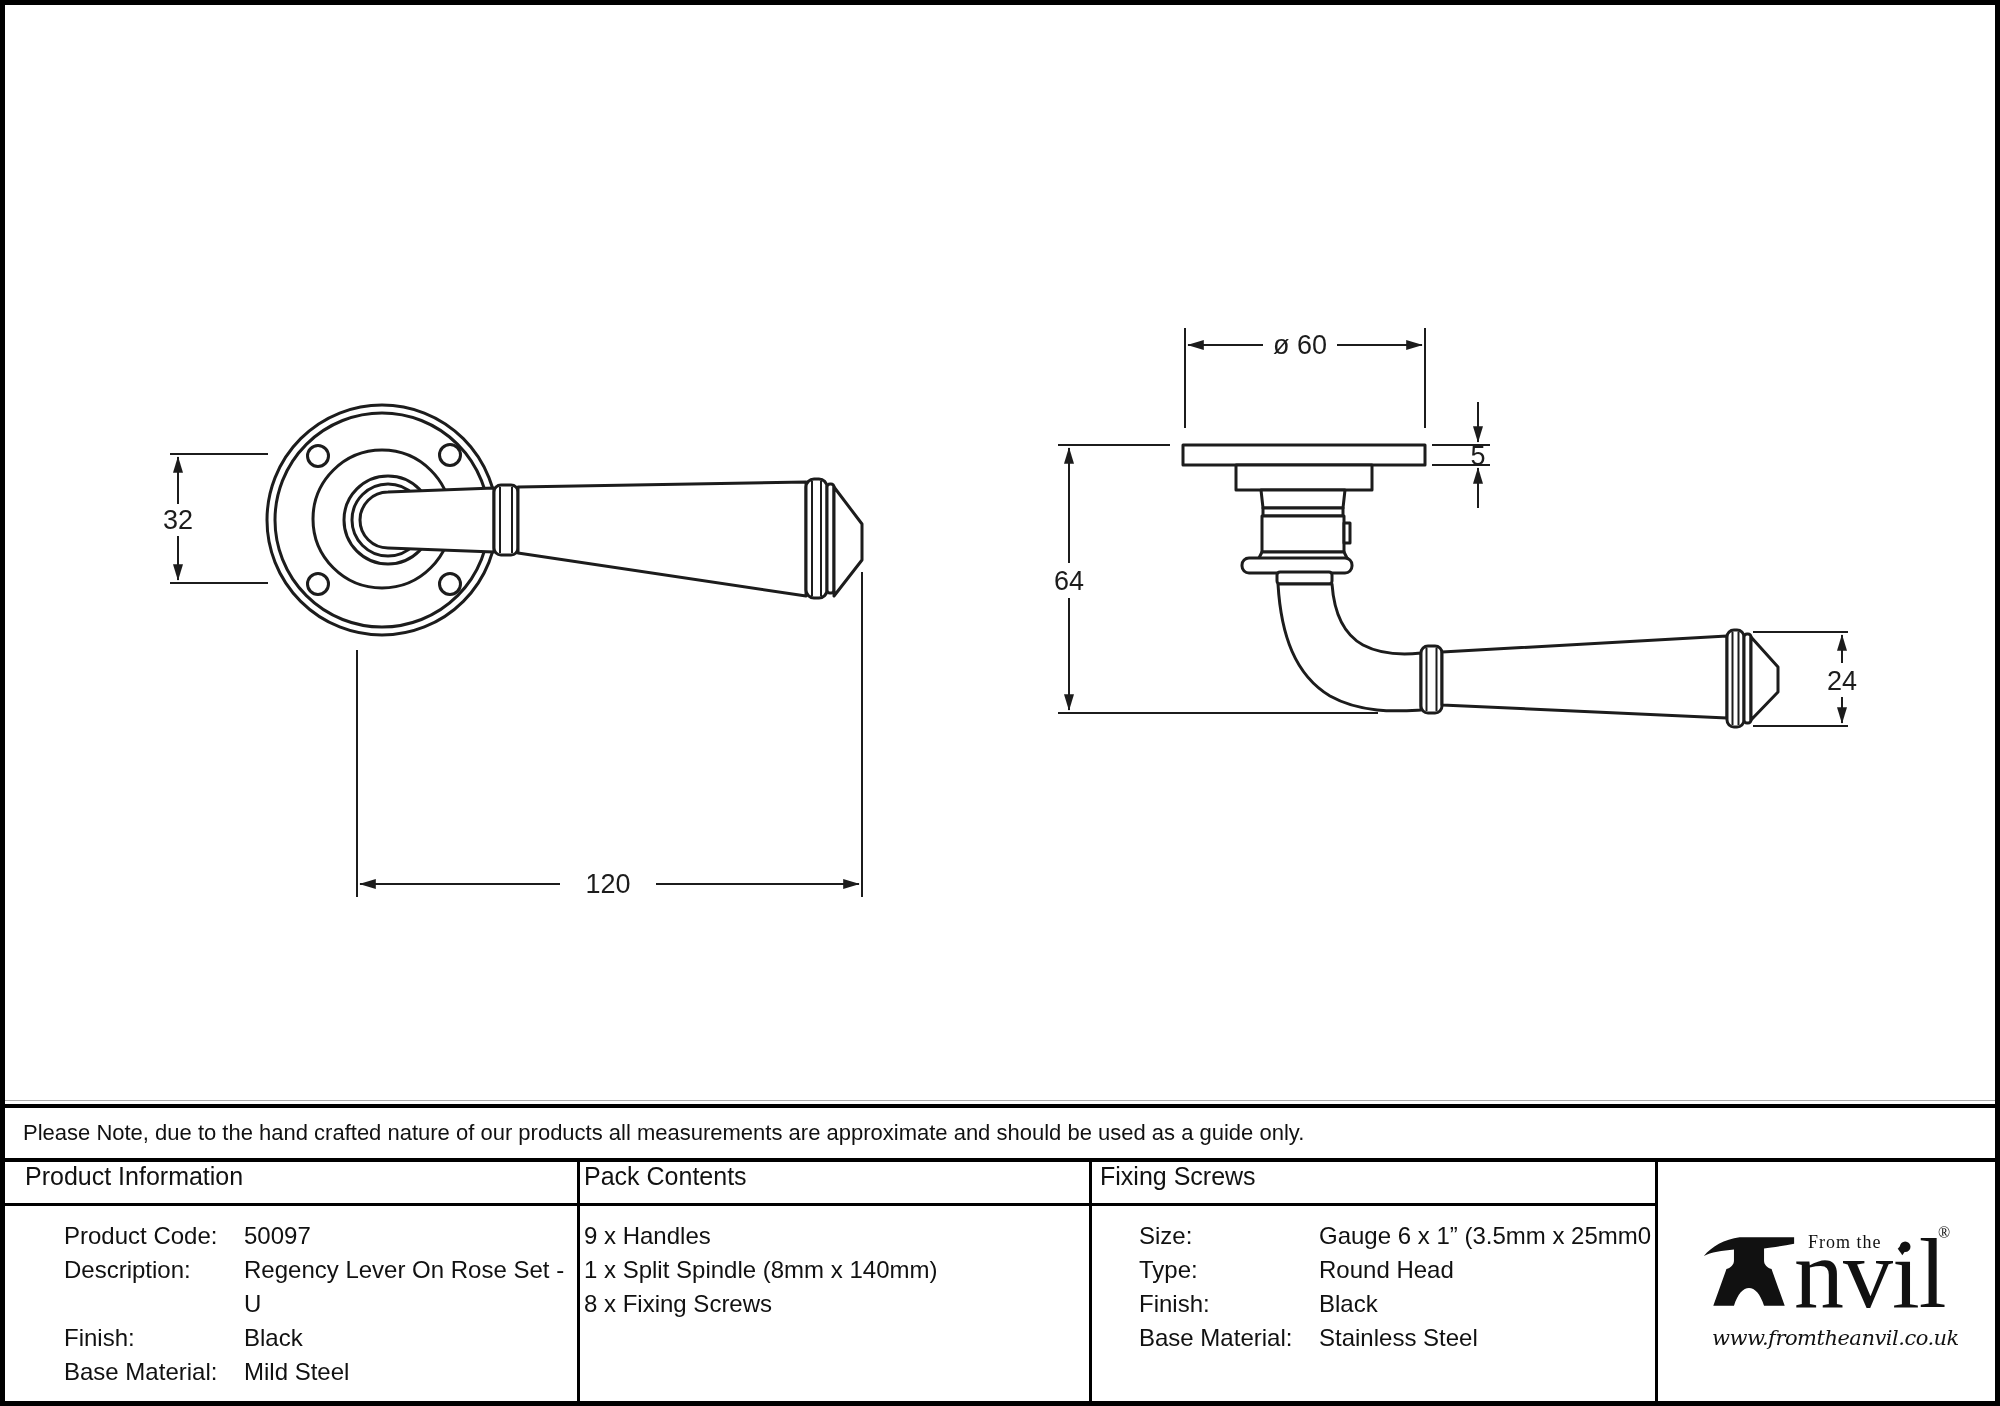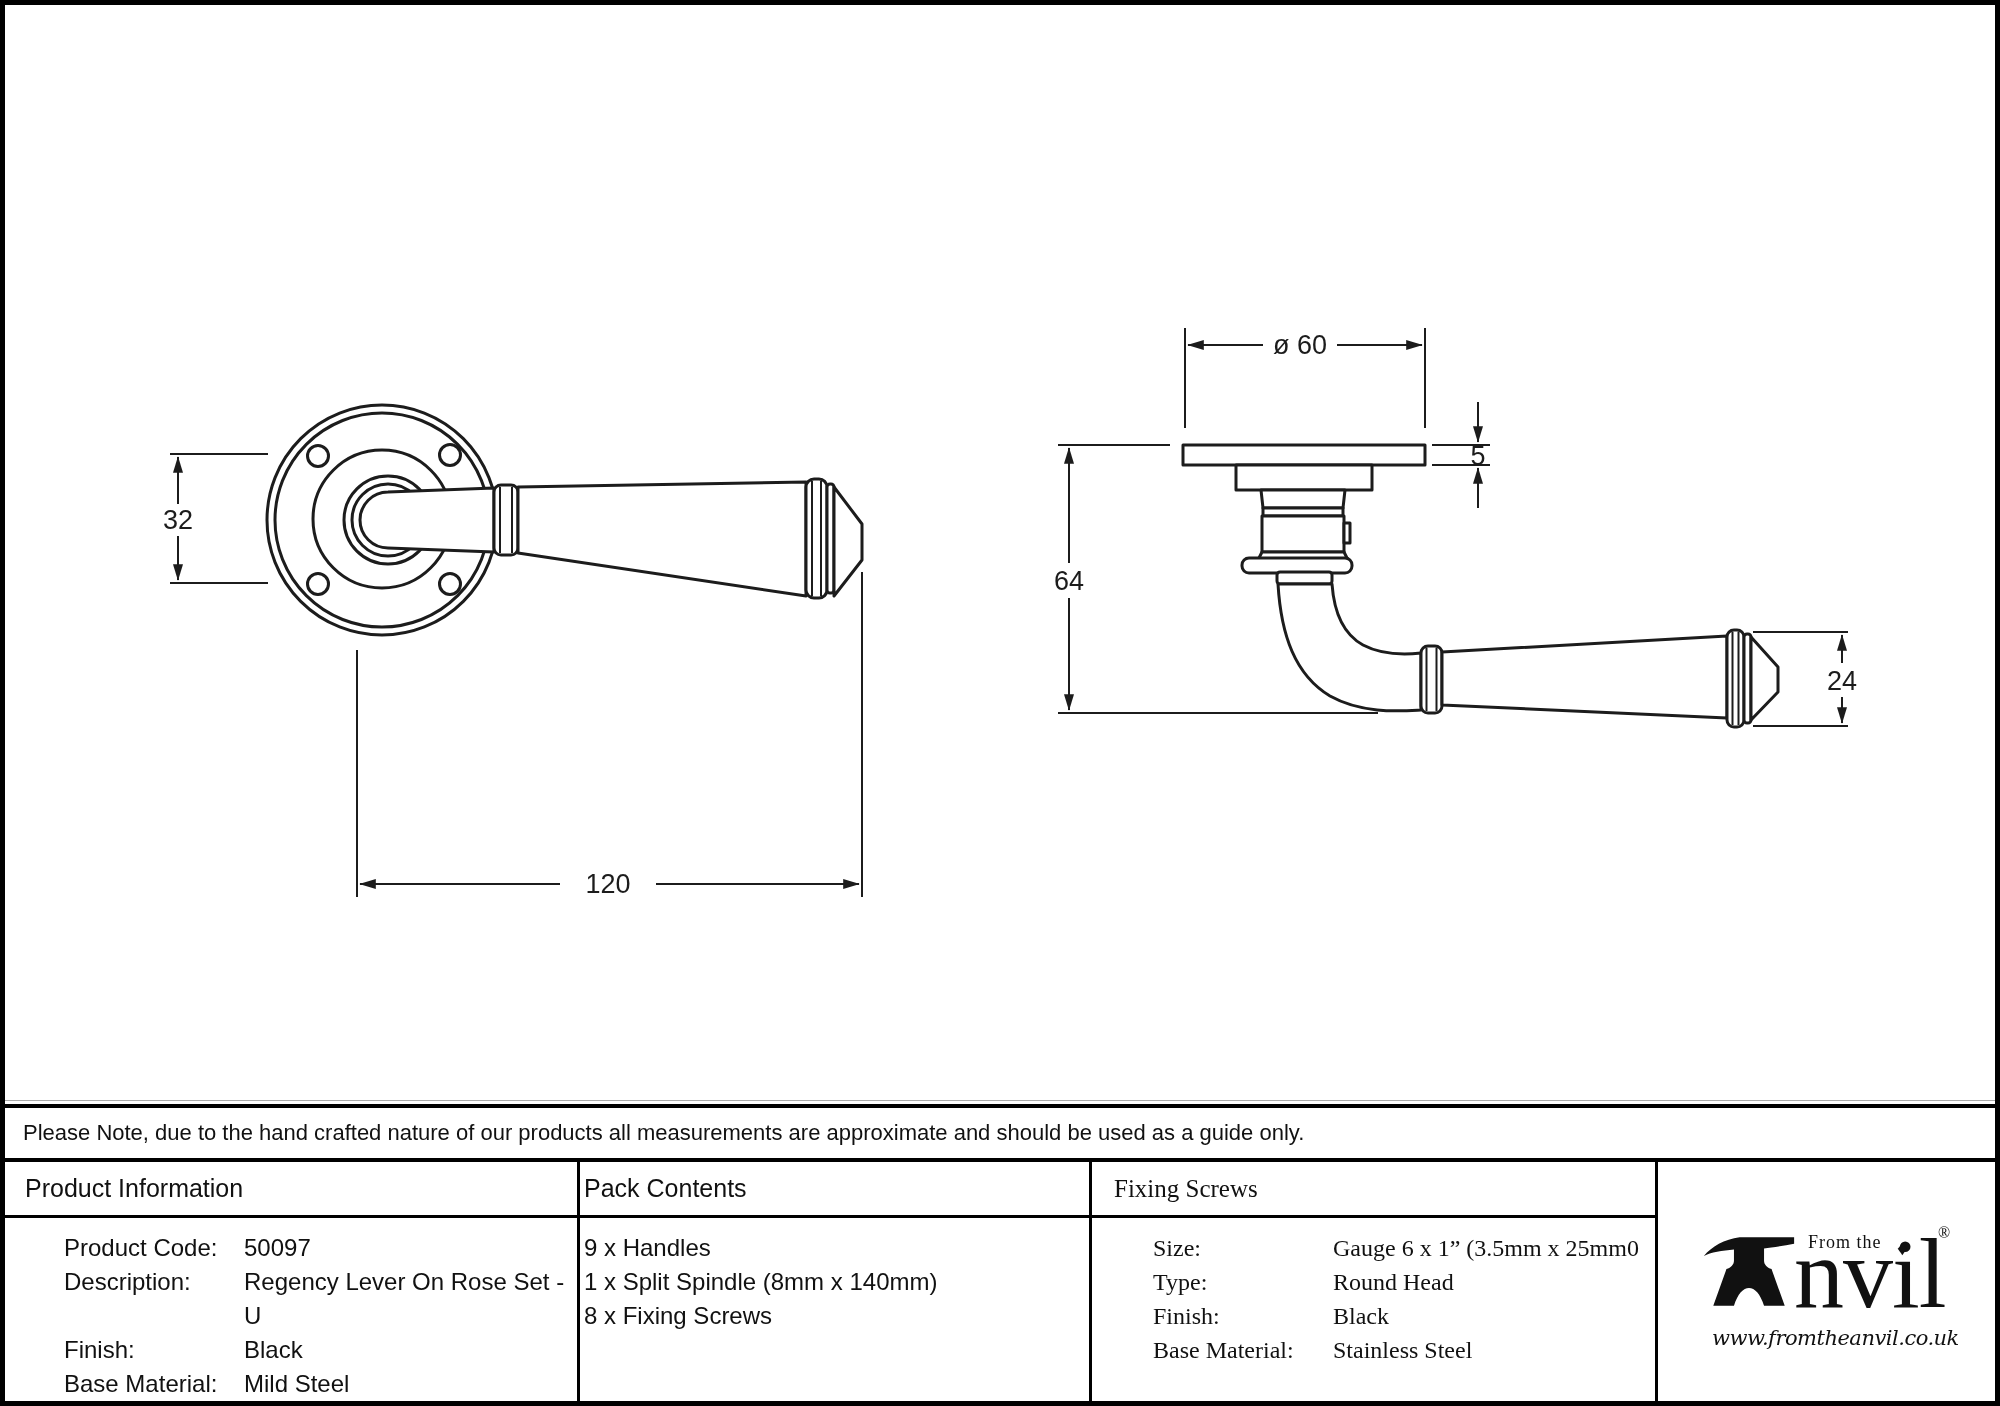--- a/index.html
+++ b/index.html
@@ -33,26 +33,26 @@
     position:absolute;left:0;right:0;top:1157px;bottom:0;
     display:flex;flex-direction:row;box-sizing:border-box;
   }
   .col{box-sizing:border-box;position:relative;}
   .col.bdr{border-right:3px solid #000;}
   .col1{width:575px;}
   .col2{width:512px;}
   .col3{width:566px;}
   .col4{flex:1;}
   .col-header{
-    height:56px;border-bottom:3px solid #000;box-sizing:border-box;
-    display:flex;align-items:center;font-size:25px;
+    height:44px;border-bottom:3px solid #000;box-sizing:border-box;
+    display:flex;align-items:flex-start;font-size:25px;
   }
   .col1 .col-header,.col1 .col-body{padding-left:20px;}
   .col2 .col-header,.col2 .col-body{padding-left:4px;}
-  .col3 .col-header,.col3 .col-body{padding-left:22px;font-family:Liberation Serif, serif;}
+  .col3 .col-header,.col3 .col-body{padding-left:8px;}
   .col-body{padding-top:13px;font-size:24px;line-height:34px;}
   .kv-row{display:flex;margin-left:39px;}
   .kv-row .k{width:180px;flex:0 0 180px;}
   .list-item{display:block;}
 
   .logo-cell{overflow:hidden;border-radius:19px;}
   .anvil-svg{position:absolute;left:44px;top:68px;width:94px;height:82px;}
   .brand-word{
     position:absolute;left:136px;top:62px;
     font-family:"Liberation Serif", serif;font-size:100px;line-height:1;

